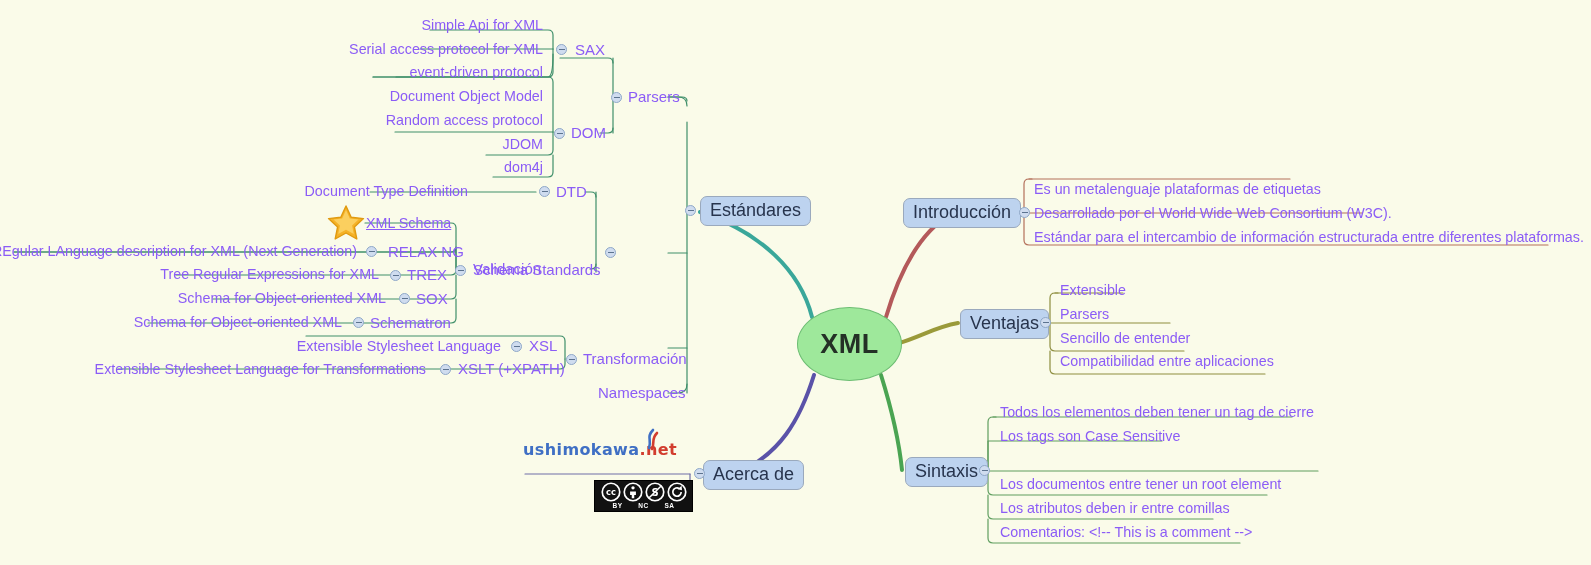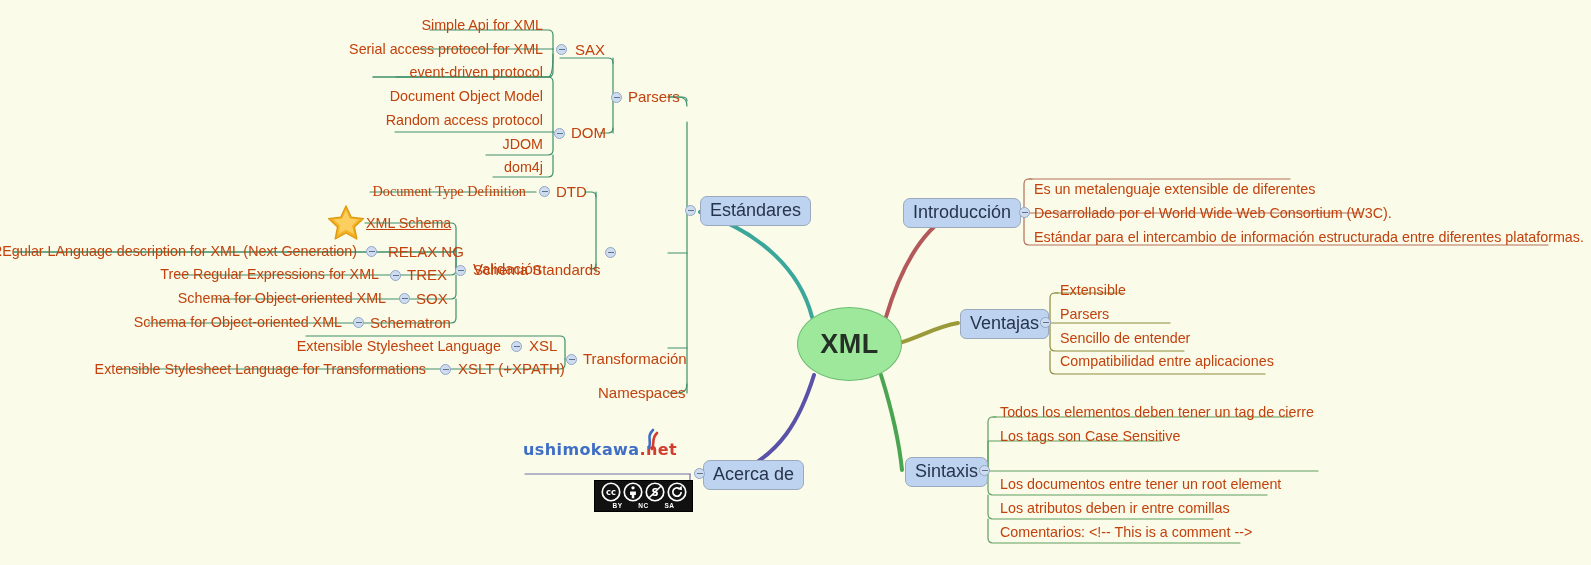--- a/index.html
+++ b/index.html
@@ -25,21 +25,21 @@
     position:absolute;
     background:#bdd3ef;border:1px solid #9aa9bd;border-radius:7px;
     color:#27344d;font-size:18px;
     padding:3px 9px 5px 9px;
     white-space:nowrap;line-height:20px;
   }
 
   
   .lab{
     position:absolute;white-space:nowrap;
-    font-size:14.3px;color:#c2410c;line-height:16px;
+    font-size:14.3px;color:#8b5cf6;line-height:16px;
   }
   .lab.r{text-align:right;}
   .lab.sub{font-size:15px;}
 
   
   .tgl{
     position:absolute;width:11px;height:11px;border-radius:50%;
     background:#cfdcef;border:1px solid #8fa8c8;
     box-sizing:border-box;
   }
@@ -226,21 +226,21 @@
     <span>JDOM</span>
   </div>
   <div class="lab r" style="right:1048px;top:159px;">
     <span>dom4j</span>
   </div>
 
   <div class="lab sub" style="left:556px;top:184px;">
     <span>DTD</span>
   </div>
   <div class="tgl" style="left:539px;top:186px;"></div>
-  <div class="lab r" style="right:1065px;top:183px;font-family:Liberation Serif, serif;">
+  <div class="lab r" style="right:1123px;top:183px;">
     <span>Document Type Definition</span>
   </div>
 
   <svg class="star-ico" style="left:327px;top:204px;" viewBox="0 0 38 36" xmlns="http://www.w3.org/2000/svg">
     <polygon points="19,2 24.2,13.2 36.5,14.6 27.4,23 29.8,35 19,29 8.2,35 10.6,23 1.5,14.6 13.8,13.2" fill="#f5b227" stroke="#e09a10" stroke-width="1.4" stroke-linejoin="round"></polygon>
     <polygon points="19,6 22.8,14.6 31.5,15.6 25.1,21.6 26.8,30 19,25.7 11.2,30 12.9,21.6 6.5,15.6 15.2,14.6" fill="#fbd46a" opacity="0.85"></polygon>
   </svg>
   <div class="lab" style="left:366px;top:215px;text-decoration:underline;">
     <span>XML Schema</span>
   </div>
@@ -287,21 +287,21 @@
 
   <div class="lab sub" style="left:458px;top:361px;">
     <span>XSLT (+XPATH)</span>
   </div>
   <div class="tgl" style="left:440px;top:364px;"></div>
   <div class="lab r" style="right:1165px;top:361px;">
     <span>Extensible Stylesheet Language for Transformations</span>
   </div>
 
   <div class="lab" style="left:1034px;top:181px;">
-    <span>Es un metalenguaje extensible de diferentes</span>
+    <span>Es un metalenguaje plataformas de etiquetas</span>
   </div>
   <div class="lab" style="left:1034px;top:205px;">
     <span>Desarrollado por el World Wide Web Consortium (W3C).</span>
   </div>
   <div class="lab" style="left:1034px;top:229px;">
     <span>Estándar para el intercambio de información estructurada entre diferentes plataformas.</span>
   </div>
 
   <div class="lab" style="left:1060px;top:282px;">
     <span>Extensible</span>

